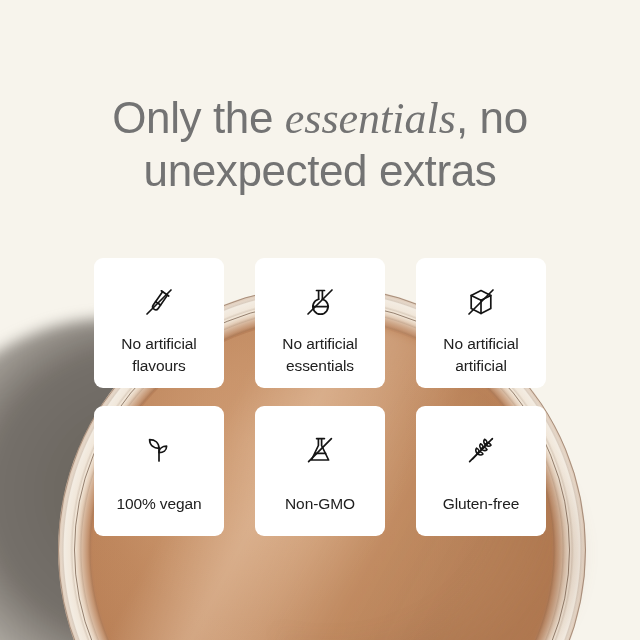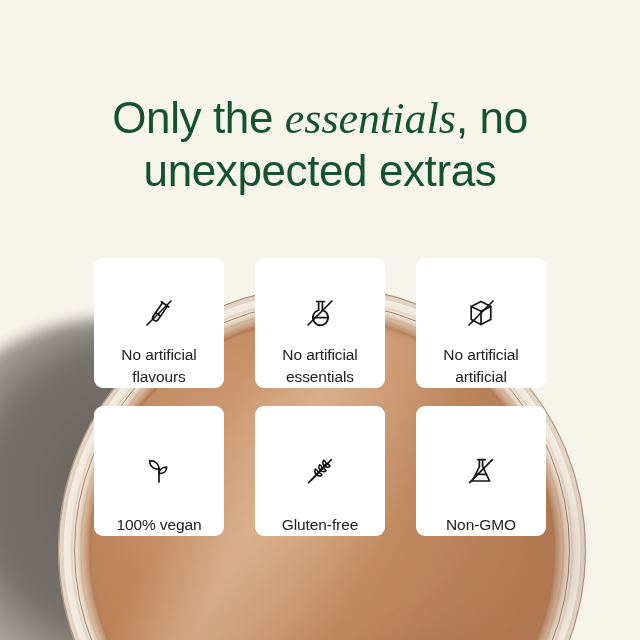--- a/index.html
+++ b/index.html
@@ -172,21 +172,21 @@
 
   .headline {
     position: absolute;
     left: 0;
     top: 92px;
     width: 640px;
     text-align: center;
     font-size: 44px;
     line-height: 52px;
     letter-spacing: -0.4px;
-    color: #14532d;
+    color: #737373;
     font-weight: 400;
   }
 
   .headline .em {
     font-family: "Liberation Serif", serif;
     font-style: italic;
     letter-spacing: 0px;
   }
 
   .card-grid {
@@ -200,21 +200,21 @@
     column-gap: 31px;
     row-gap: 18px;
   }
 
   .card {
     background: #ffffff;
     border-radius: 9px;
     display: flex;
     flex-direction: column;
     align-items: center;
-    justify-content: flex-end;
+    justify-content: flex-start;
     padding-top: 23px;
   }
 
   .card .icon {
     width: 44px;
     height: 42px;
     display: flex;
     align-items: center;
     justify-content: center;
     flex: none;
@@ -307,41 +307,41 @@
             <path d="M21 32 V18.5"></path>
             <path d="M21 19.4 C21 13.6 16.8 10.6 11.6 10.6 C11.6 16.4 15.8 19.4 21 19.4 Z"></path>
             <path d="M21 23.6 C21 19.4 24.4 17.2 28.6 17.2 C28.6 21.4 25.2 23.6 21 23.6 Z"></path>
           </svg>
         </span>
         <div class="label">100% vegan</div>
       </div>
 
       <div class="card one-line">
         <span class="icon">
+          <svg viewBox="0 0 42 42" fill="none" stroke="#141414" stroke-width="1.7" stroke-linecap="round" stroke-linejoin="round">
+            <path d="M17.6 9.6 h7.8"></path>
+            <path d="M19.4 9.9 v6.6 L12.4 31 h17.2 L22.6 16.5 V9.9"></path>
+            <path d="M16.4 24.4 h10.2"></path>
+            <path d="M9.6 32.6 L32.4 9.6"></path>
+          </svg>
+        </span>
+        <div class="label">Non-GMO</div>
+      </div>
+
+      <div class="card one-line">
+        <span class="icon">
           <svg viewBox="0 0 42 42" fill="none" stroke="#141414" stroke-width="1.6" stroke-linecap="round" stroke-linejoin="round">
             <path d="M12.6 30 L28.4 13.4"></path>
             <path d="M17.6 24.8 C15.3 22.7 15.4 20.4 16.6 19.1 C18.9 20.2 19.6 22.2 18.4 24.0 Z"></path>
             <path d="M17.2 24.4 C19.6 26.4 21.8 26.2 23.0 25.0 C21.9 22.8 19.8 22.2 18.0 23.4 Z"></path>
             <path d="M21.6 20.4 C19.3 18.3 19.4 16.0 20.6 14.7 C22.9 15.8 23.6 17.8 22.4 19.6 Z"></path>
             <path d="M21.2 20.0 C23.6 22.0 25.8 21.8 27.0 20.6 C25.9 18.4 23.8 17.8 22.0 19.0 Z"></path>
             <path d="M25.6 16.0 C23.3 13.9 23.4 11.6 24.6 10.3 C26.9 11.4 27.6 13.4 26.4 15.2 Z"></path>
             <path d="M25.2 15.6 C27.6 17.6 29.8 17.4 31.0 16.2 C29.9 14.0 27.8 13.4 26.0 14.6 Z"></path>
             <path d="M9.6 32.6 L32.4 9.6"></path>
           </svg>
         </span>
         <div class="label">Gluten-free</div>
       </div>
 
-      <div class="card one-line">
-        <span class="icon">
-          <svg viewBox="0 0 42 42" fill="none" stroke="#141414" stroke-width="1.7" stroke-linecap="round" stroke-linejoin="round">
-            <path d="M17.6 9.6 h7.8"></path>
-            <path d="M19.4 9.9 v6.6 L12.4 31 h17.2 L22.6 16.5 V9.9"></path>
-            <path d="M16.4 24.4 h10.2"></path>
-            <path d="M9.6 32.6 L32.4 9.6"></path>
-          </svg>
-        </span>
-        <div class="label">Non-GMO</div>
-      </div>
-
     </div>
   </div>
 </div>
 
 </body></html>

